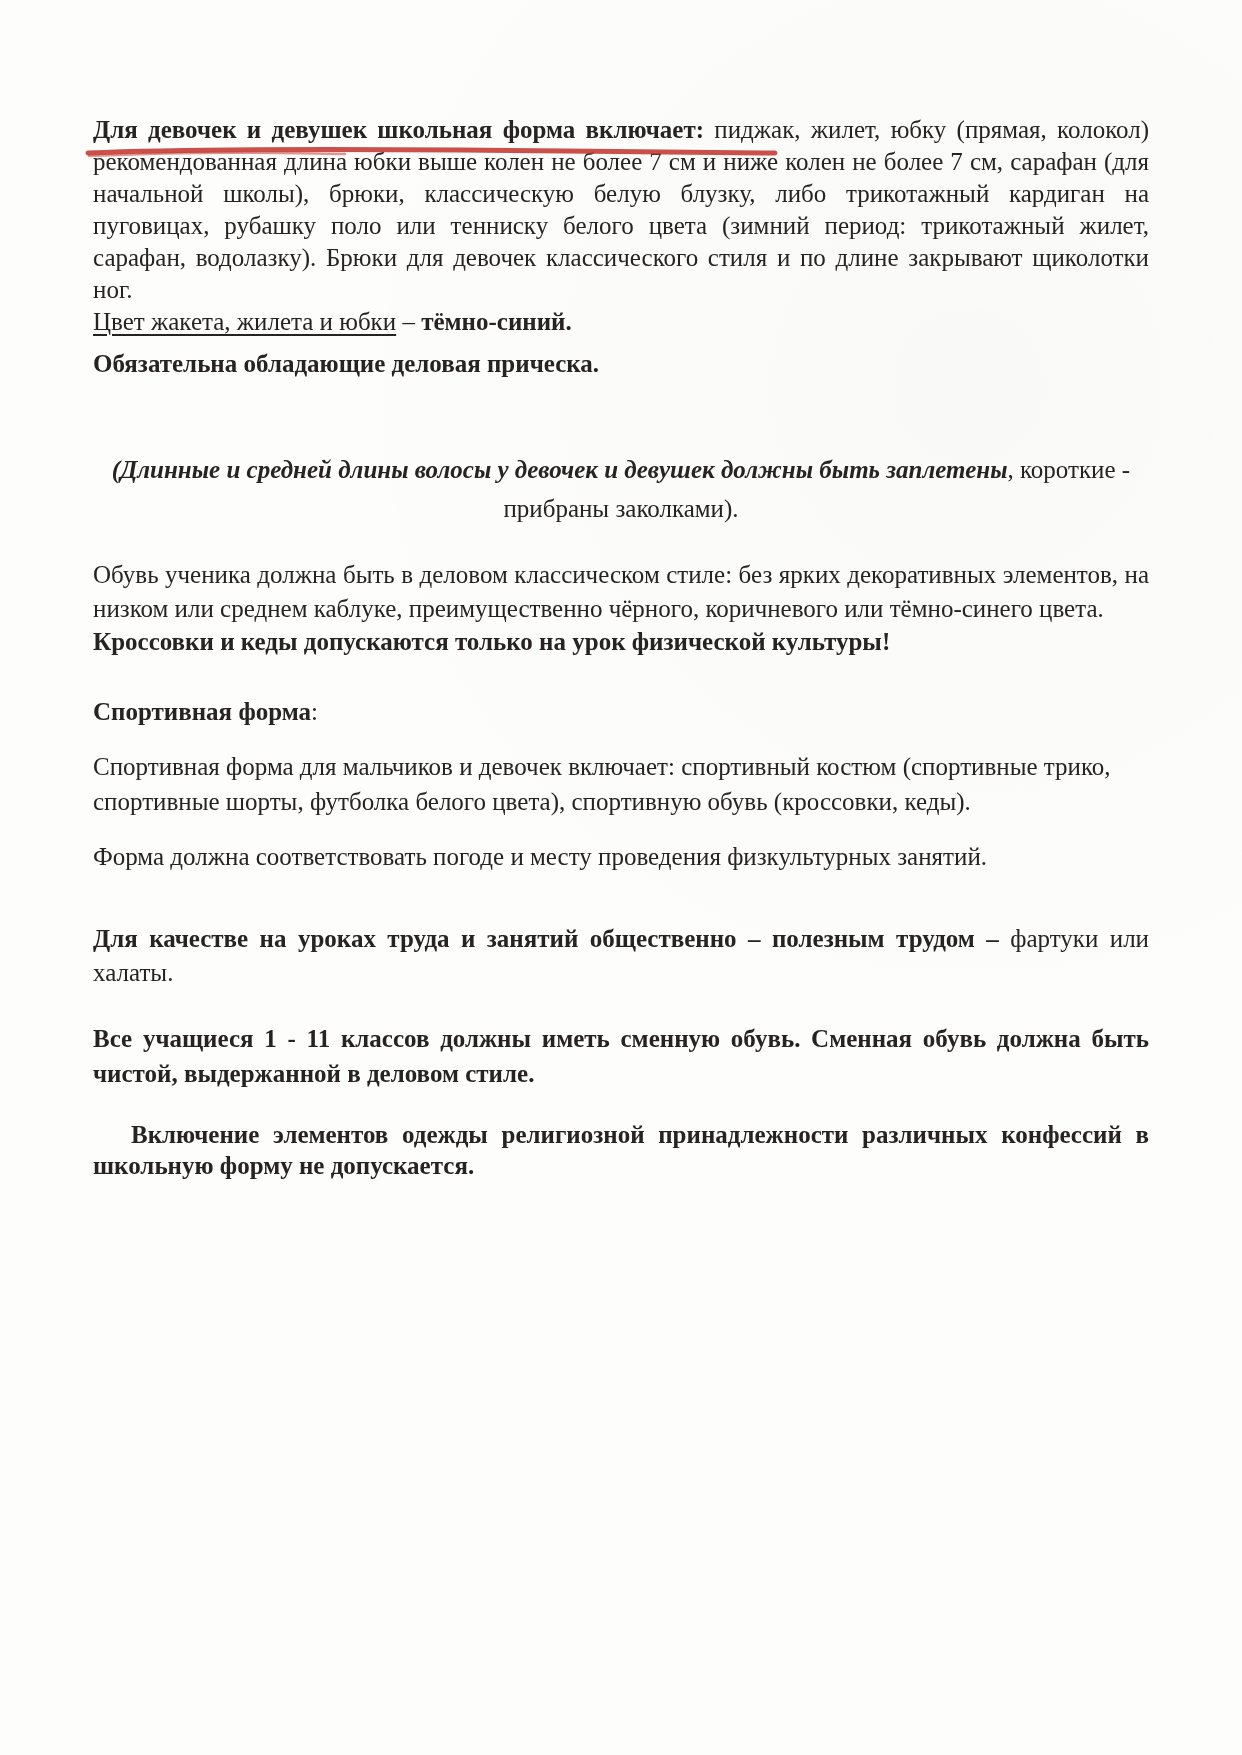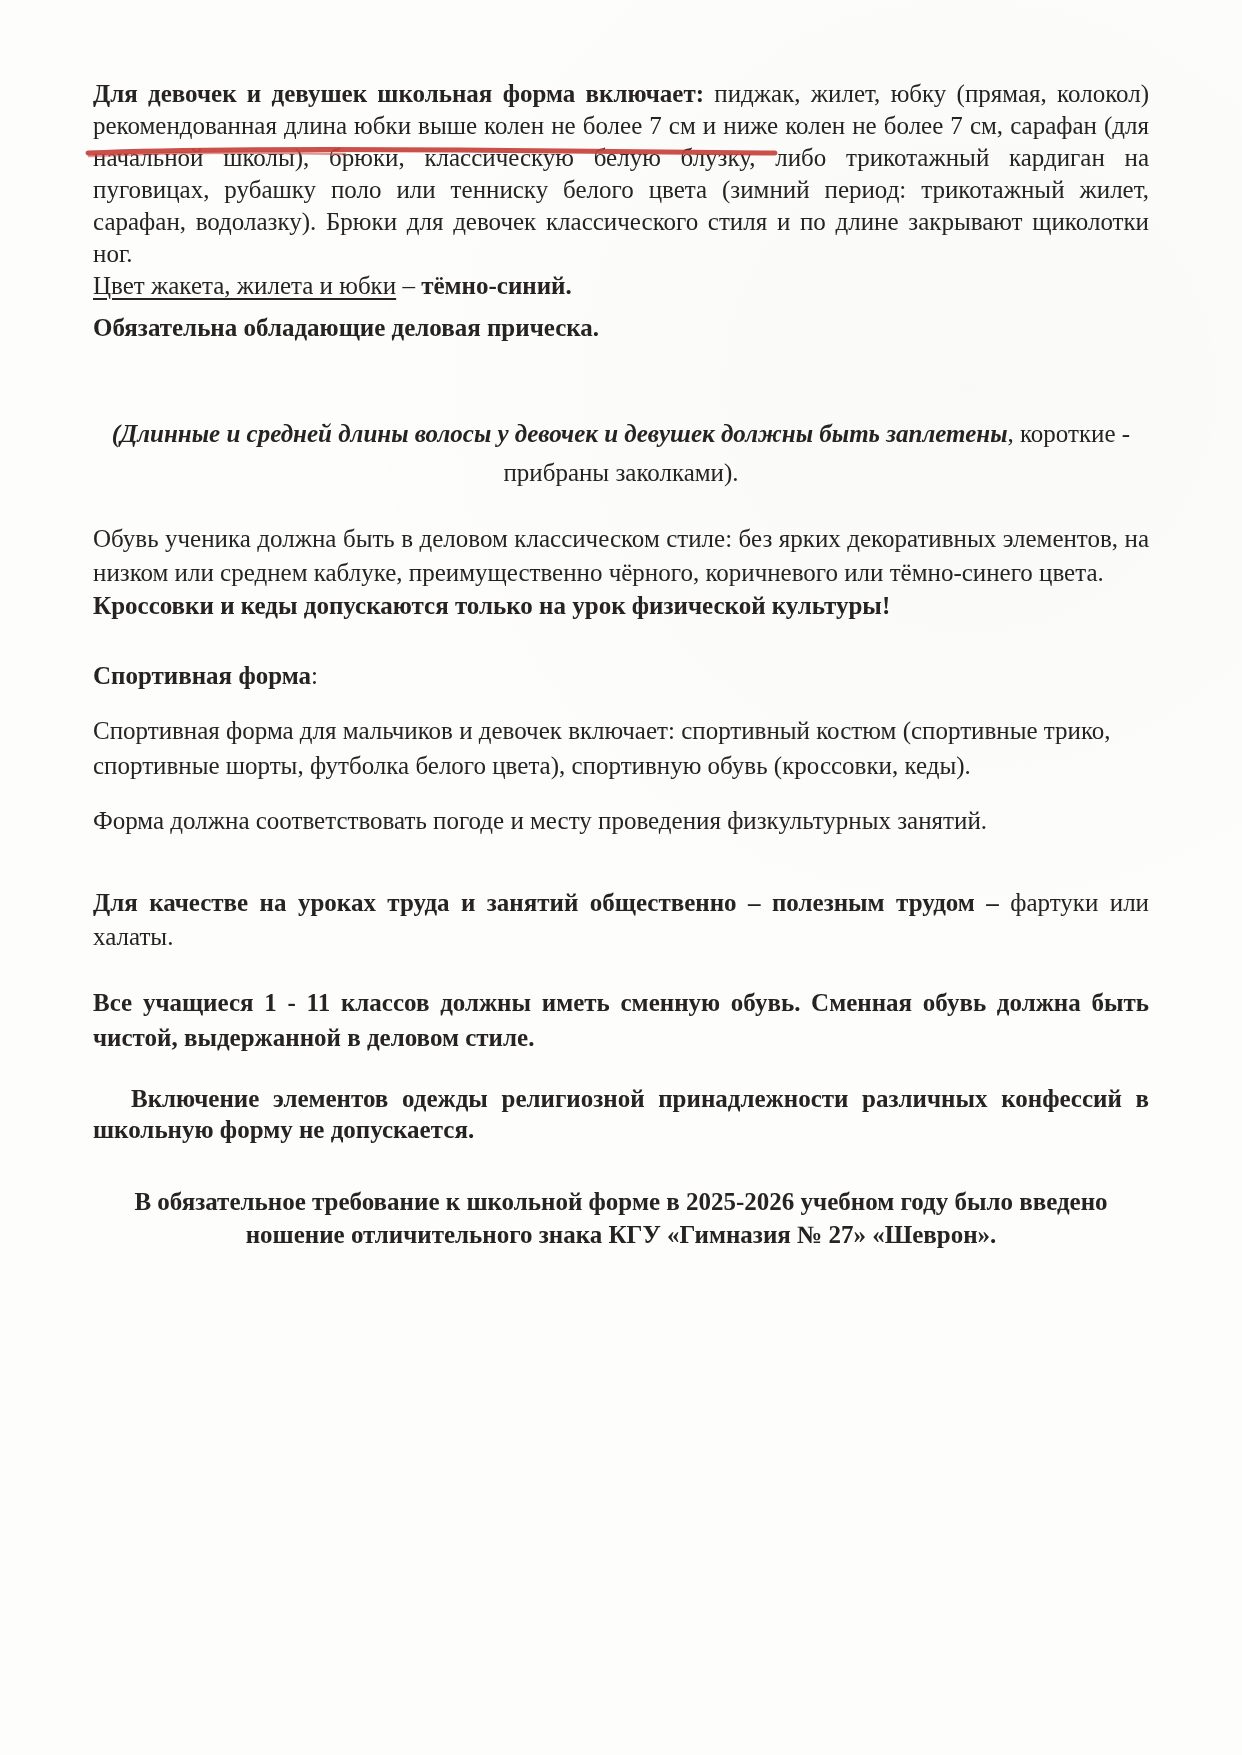--- a/index.html
+++ b/index.html
@@ -9,21 +9,21 @@
     background: #fbfbf9;
     font-family: "Liberation Serif", "DejaVu Serif", serif;
     color: #262320;
     overflow: hidden;
   }
   .page {
     position: relative;
     box-sizing: border-box;
     width: 1242px;
     height: 1755px;
-    padding: 78px 93px 60px 93px;
+    padding: 114px 93px 60px 93px;
     background:
       radial-gradient(circle at 78% 22%, rgba(0,0,0,0.015), transparent 40%),
       #fdfdfc;
   }
   .para {
     font-size: 25px;
     text-align: justify;
     margin: 0;
   }
   .left   { text-align: left; }
@@ -100,15 +100,14 @@
   <p class="para p-labor">
     <span class="bold">Для качестве на уроках труда и занятий общественно – полезным трудом – </span><span>фартуки или халаты.</span>
   </p>
 
   <p class="para p-changeshoes">Все учащиеся 1 - 11 классов должны иметь сменную обувь. Сменная обувь должна быть чистой, выдержанной в деловом стиле.</p>
 
   <p class="para p-religious">Включение элементов одежды религиозной принадлежности различных конфессий в школьную форму не допускается.</p>
 
 
 
-  <p class="para p-chevron center">В обязательное требование к школьной форме в 2025-2026 учебном году было введено ношение отличительного знака КГУ «Гимназия № 27» «Шеврон».</p>
 
 </div>
 
 </body></html>

